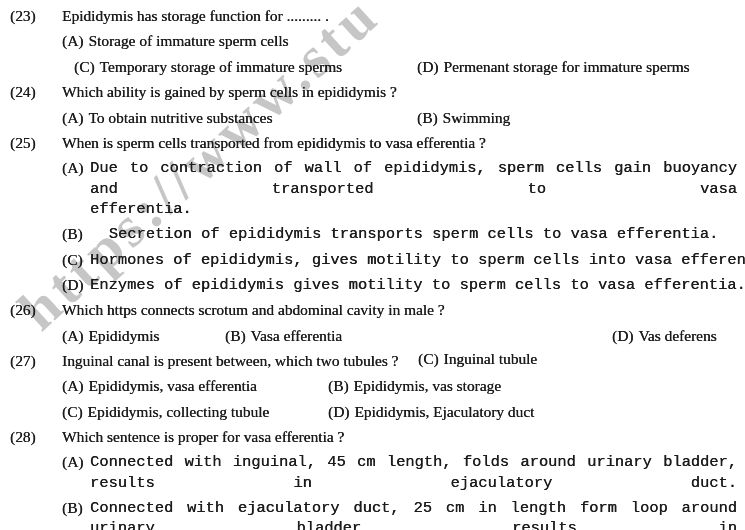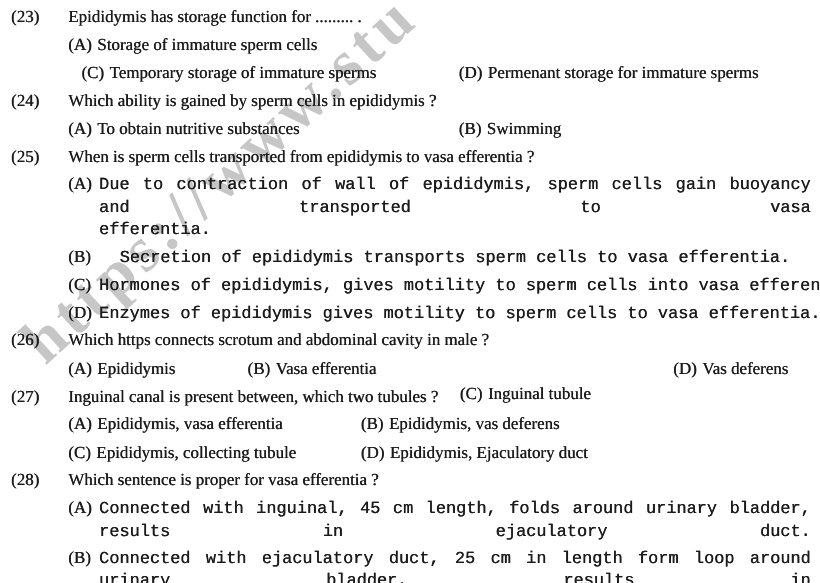--- a/index.html
+++ b/index.html
@@ -119,21 +119,21 @@
             <span class="opt" style="left: 550px;"><span class="opt-label-inline">(D)</span><span>Vas deferens</span></span>
           </div>
         </div>
       </div>
       <div class="q">
         <div class="q-num">(27)</div>
         <div class="q-body">
           <div class="line">Inguinal canal is present between, which two tubules ?</div>
           <div class="line opt-row">
             <span class="opt" style="left: 0px;"><span class="opt-label-inline">(A)</span><span>Epididymis, vasa efferentia</span></span>
-            <span class="opt" style="left: 266px;"><span class="opt-label-inline">(B)</span><span>Epididymis, vas deferens</span></span>
+            <span class="opt" style="left: 266px;"><span class="opt-label-inline">(B)</span><span>Epididymis, vas storage</span></span>
           </div>
           <div class="line opt-row">
             <span class="opt" style="left: 0px;"><span class="opt-label-inline">(C)</span><span>Epididymis, collecting tubule</span></span>
             <span class="opt" style="left: 266px;"><span class="opt-label-inline">(D)</span><span>Epididymis, Ejaculatory duct</span></span>
           </div>
         </div>
       </div>
       <div class="q">
         <div class="q-num">(28)</div>
         <div class="q-body">

